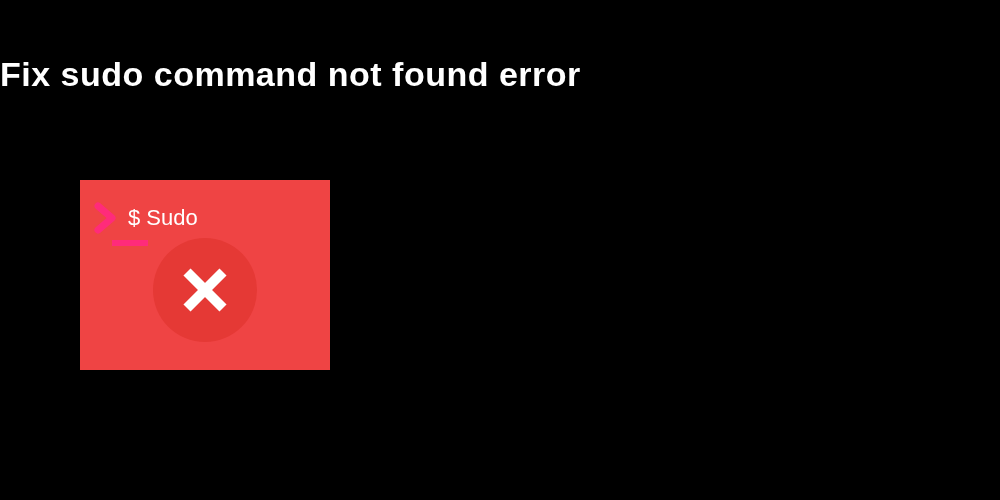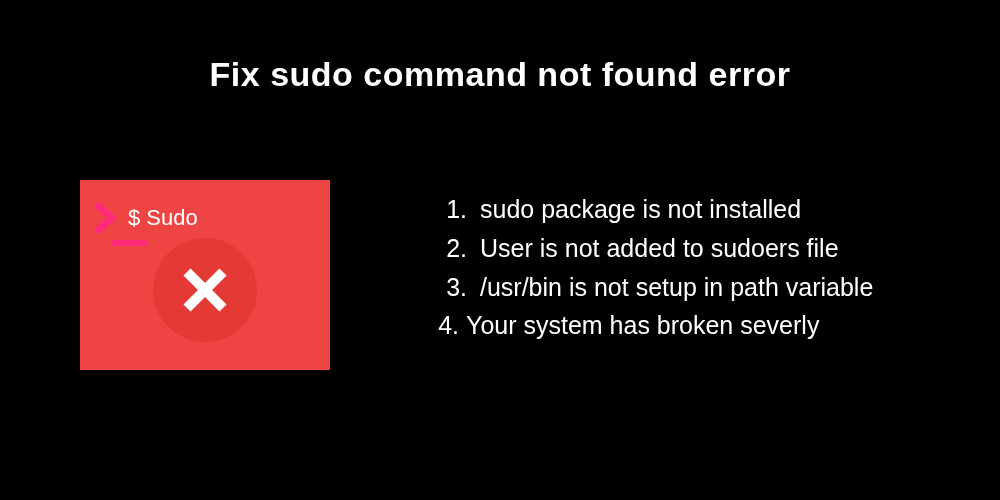--- a/index.html
+++ b/index.html
@@ -10,21 +10,21 @@
     color: #fff;
     font-family: Arial, Helvetica, sans-serif;
     overflow: hidden;
     position: relative;
   }
   .title {
     position: absolute;
     top: 55px;
     left: 0;
     right: 0;
-    text-align: center;
+    text-align: left;
     font-size: 34px;
     font-weight: 800;
     letter-spacing: 0.5px;
   }
   .content {
     position: absolute;
     top: 180px;
     left: 0;
     right: 0;
     display: flex;
@@ -107,22 +107,14 @@
     </div>
     <div class="underline"></div>
     <div class="error-badge">
       <svg width="60" height="60" viewBox="0 0 60 60">
         <line x1="12" y1="12" x2="48" y2="48" stroke="#fff" stroke-width="10" stroke-linecap="butt"></line>
         <line x1="48" y1="12" x2="12" y2="48" stroke="#fff" stroke-width="10" stroke-linecap="butt"></line>
       </svg>
     </div>
   </div>
 
-  <div class="list-wrap">
-    <ol class="reasons">
-      <li>sudo package is not installed</li>
-      <li>User is not added to sudoers file</li>
-      <li>/usr/bin is not setup in path variable</li>
-      <li class="tight">Your system has broken severly</li>
-    </ol>
-  </div>
 
 </div>
 
 </body></html>

